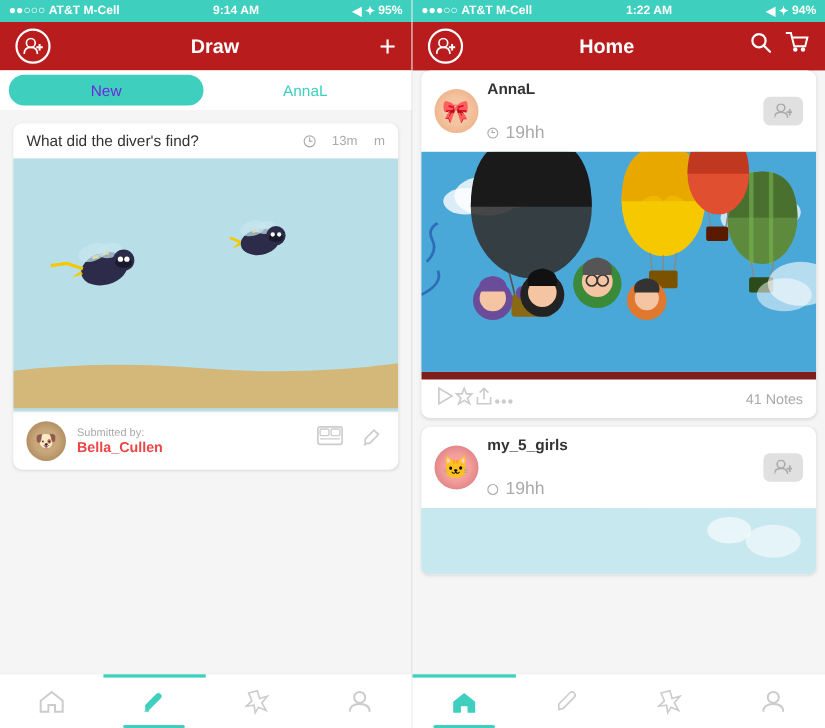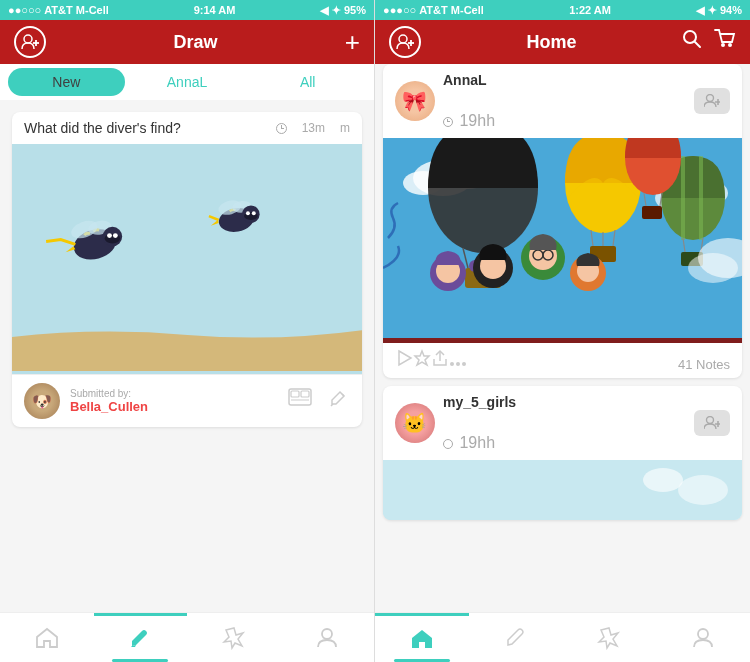--- a/index.html
+++ b/index.html
@@ -91,21 +91,21 @@
       border-radius: 16px;
       border: none;
       background: transparent;
       font-size: 14px;
       font-weight: 500;
       color: #3ecfbe;
       cursor: pointer;
     }
     .tab-btn.active {
       background: #3ecfbe;
-      color: #404040;
+      color: #6d28d9;
     }
 
     
     .card {
       margin: 12px;
       background: white;
       border-radius: 8px;
       overflow: hidden;
       box-shadow: 0 1px 3px rgba(0,0,0,0.1);
     }
@@ -262,24 +262,24 @@
     .post-image {
       width: 100%;
       height: 200px;
       background: #4aa8d8;
       position: relative;
       overflow: hidden;
     }
 
     .post-actions {
       display: flex;
-      align-items: flex-end;
+      align-items: center;
       padding: 6px 12px;
       gap: 0;
-      border-top: 5px solid #7f1d1d;
+      border-top: 7px solid #7f1d1d;
     }
     .action-icon {
       color: #ccc;
       font-size: 18px;
       cursor: pointer;
     }
     .notes-count {
       margin-left: auto;
       font-size: 13px;
       color: #aaa;
@@ -348,21 +348,20 @@
         <line x1="12" y1="9" x2="18" y2="9" stroke="white" stroke-width="1.8"></line>
       </svg>
     </div>
     <span class="header-title">Draw</span>
     <span class="header-icon" style="font-size:26px;font-weight:300;">+</span>
   </div>
 
   <div class="tab-bar-left">
     <button class="tab-btn active">New</button>
     <button class="tab-btn">AnnaL</button>
-    <button class="tab-btn">All</button>
   </div>
 
   <div class="card">
     <div class="card-header-row">
       <span class="card-question">What did the diver's find?</span>
       <span class="card-time">
         <span style="display:inline-block;width:11px;height:11px;border:1.5px solid #aaa;border-radius:50%;position:relative;">
           <span style="position:absolute;left:4px;top:1px;width:1.5px;height:4px;background:#aaa;display:block;"></span>
           <span style="position:absolute;left:4px;top:4px;width:3px;height:1.5px;background:#aaa;display:block;"></span>
         </span>

